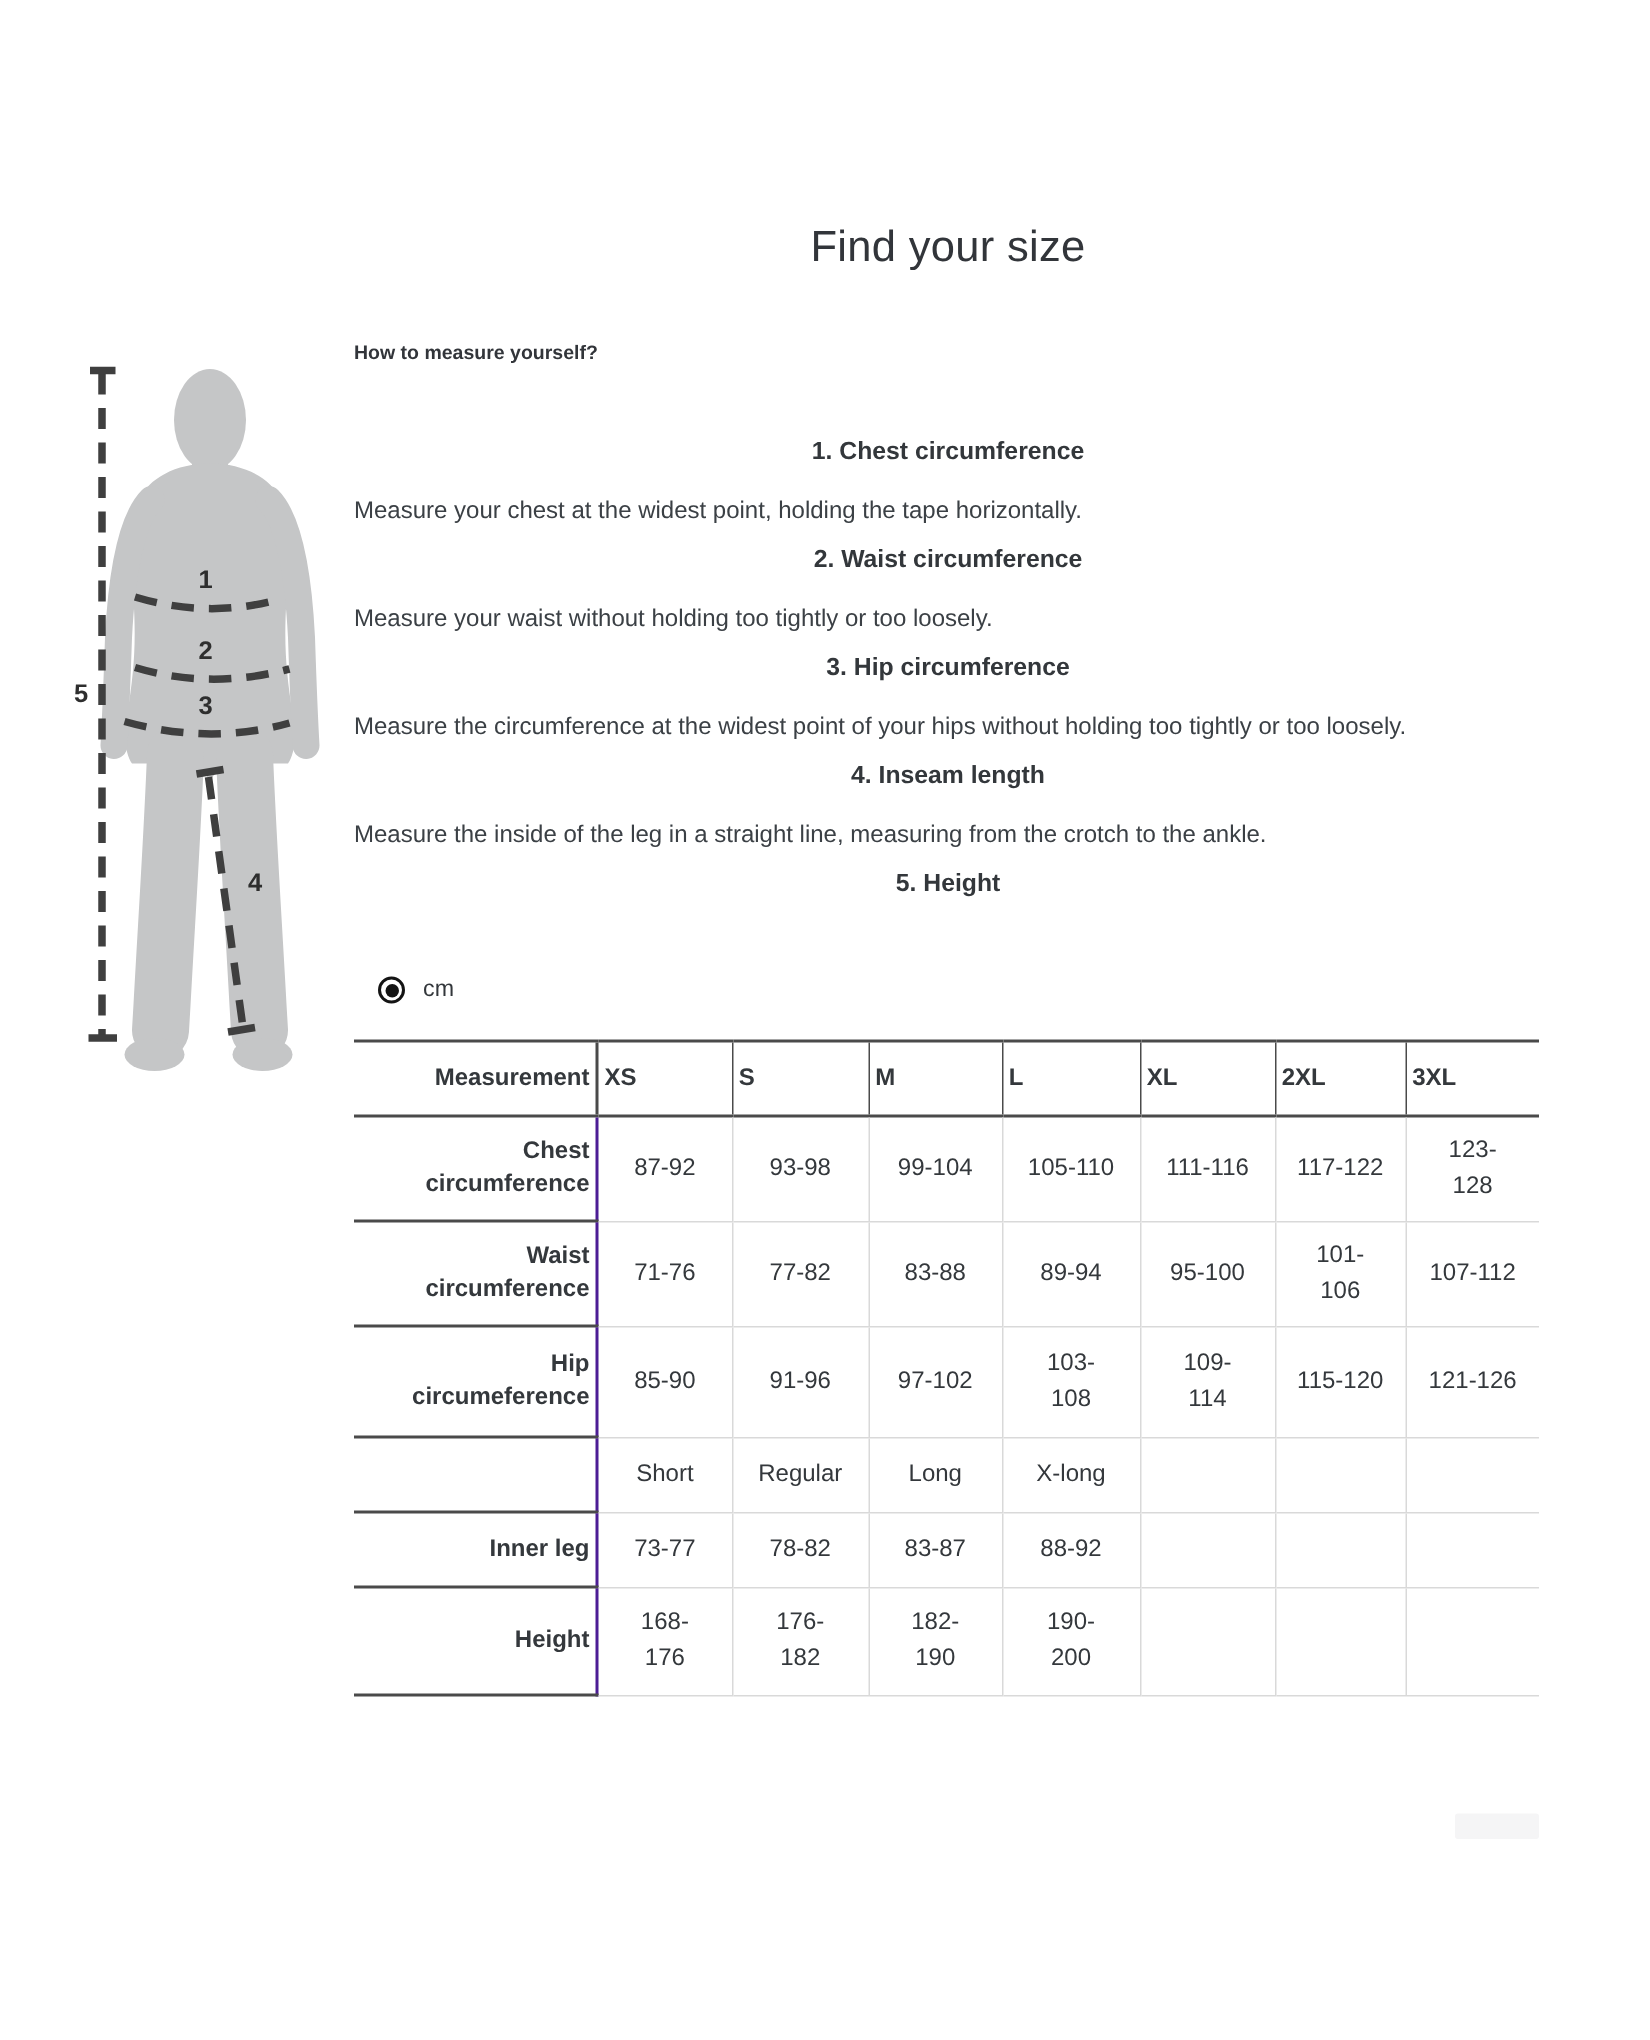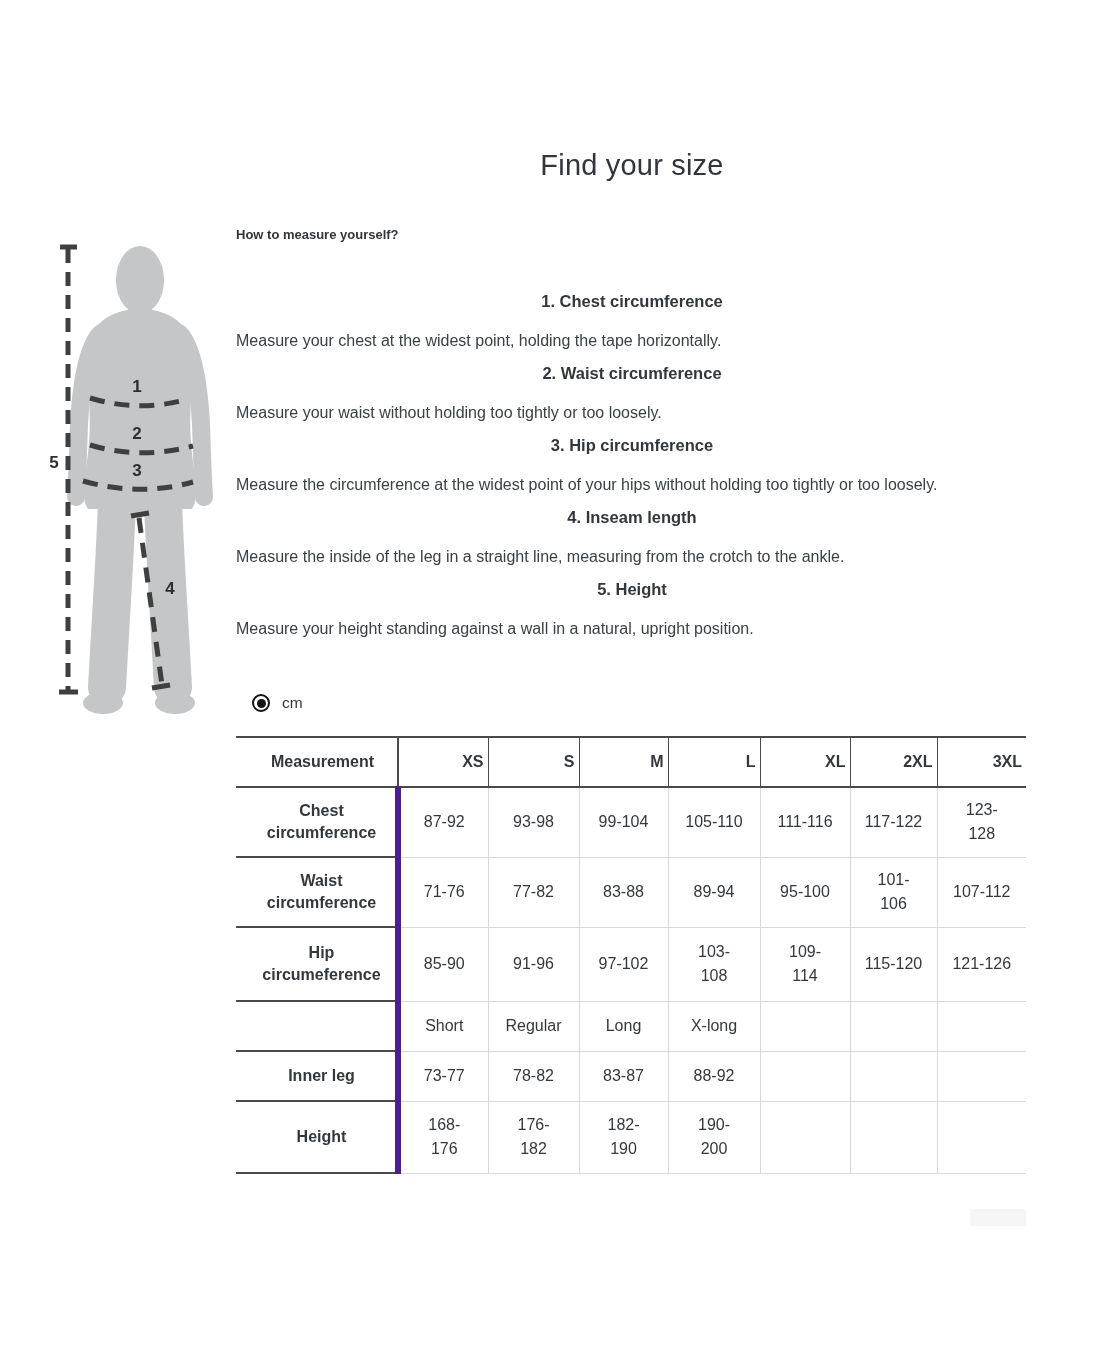--- a/index.html
+++ b/index.html
@@ -27,28 +27,28 @@
   }
   .radio-dot { width:9px; height:9px; background:#141414; border-radius:50%; }
   .unit-label { font-size:15.5px; color:#33373b; }
 
   table[data-name="size-table"] {
     border-collapse:collapse; width:790px; margin-top:23px; table-layout:fixed;
     color:#34383c;
   }
   thead th {
     border-top:2px solid #4a4a4a; border-bottom:2px solid #4a4a4a;
-    font-size:16px; font-weight:700; text-align:right; height:48px; padding:0 4px;
+    font-size:16px; font-weight:700; text-align:left; height:48px; padding:0 4px;
   }
   thead th + th { border-left:1px solid #4a4a4a; }
   thead th:nth-child(2) { border-left:2px solid #4a4a4a; }
-  thead th:first-child { text-align:center; padding-left:16px; }
+  thead th:first-child { text-align:right; padding-left:16px; }
   tbody td.rowlabel {
-    border-bottom:2px solid #4a4a4a; border-right:6px solid #4c1d95;
-    font-weight:700; font-size:16px; text-align:center; padding:10px 4px 10px 16px;
+    border-bottom:2px solid #4a4a4a; border-right:2px solid #4c1d95;
+    font-weight:700; font-size:16px; text-align:right; padding:10px 4px 10px 16px;
     line-height:22px;
   }
   tbody td.val {
     border-bottom:1px solid #d9d9d9; border-left:1px solid #d9d9d9;
     font-size:16px; text-align:center; white-space:pre-line; padding:8px 6px; line-height:24px;
   }
   tbody td.val:nth-child(2) { border-left:none; }
   tbody tr:nth-child(1) { height:70px; }
   tbody tr:nth-child(2) { height:70px; }
   tbody tr:nth-child(3) { height:74px;margin-top:19px; }
@@ -115,21 +115,20 @@
       <div class="step" data-name="measure-step">
         <h3 data-name="step-heading">3. Hip circumference</h3>
         <p data-name="step-text">Measure the circumference at the widest point of your hips without holding too tightly or too loosely.</p>
       </div>
       <div class="step" data-name="measure-step">
         <h3 data-name="step-heading">4. Inseam length</h3>
         <p data-name="step-text">Measure the inside of the leg in a straight line, measuring from the crotch to the ankle.</p>
       </div>
       <div class="step" data-name="measure-step">
         <h3 data-name="step-heading">5. Height</h3>
-        <p data-name="step-text">Measure your height standing against a wall in a natural, upright position.</p>
       </div>
     </div>
 
   <div class="unit-row" data-name="unit-selector-row">
     <span class="radio-outer" data-name="unit-radio-cm" role="radio" aria-checked="true">
       <span class="radio-dot" data-name="radio-selected-dot"></span>
     </span>
     <span class="unit-label" data-name="unit-label">cm</span>
   </div>
 

